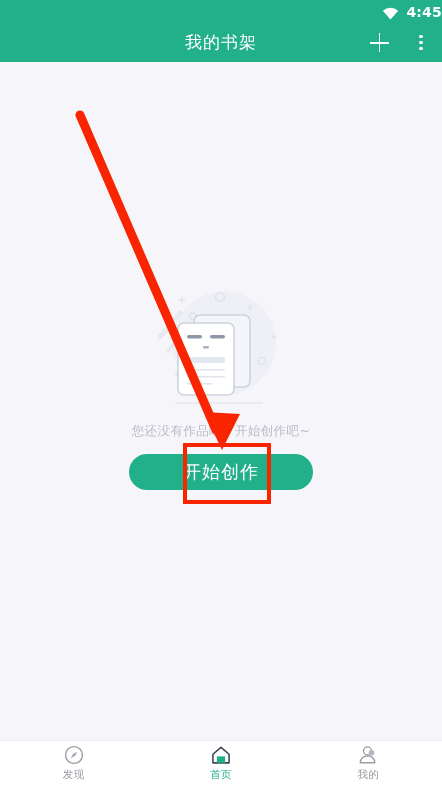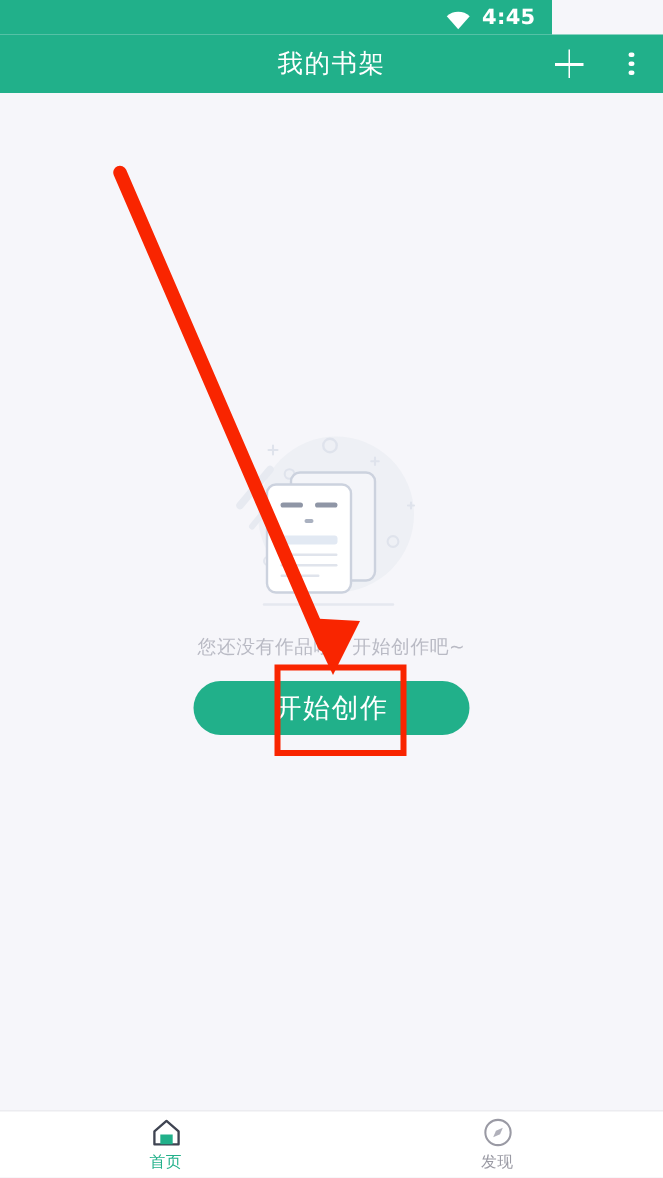--- a/index.html
+++ b/index.html
@@ -18,27 +18,26 @@
     width: 442px;
     height: 785px;
     background: #f6f6fa;
     overflow: hidden;
   }
 
   
   .status-bar {
     position: absolute;
     top: 0; left: 0;
-    width: 368px;
+    width: 442px;
     height: 23px;
     background: #21b08a;
     display: flex;
     align-items: center;
     justify-content: flex-end;
-    padding-right: 11px;
     box-sizing: border-box;
   }
   .status-right {
     display: flex;
     align-items: center;
     gap: 7px;
   }
   .wifi-icon {
     display: block;
     width: 17px;
@@ -306,36 +305,46 @@
   <div class="annotation">
     <svg width="442" height="785" viewBox="0 0 442 785">
       <path d="M80 115 L216 430" stroke="#f92500" stroke-width="9" stroke-linecap="round" fill="none"></path>
       <path d="M222 450 L204 412 L240 414 Z" fill="#f92500"></path>
     </svg>
     <div class="annot-rect"></div>
   </div>
 
   <div class="bottom-nav">
 
+    <div class="nav-item">
+      <span class="nav-icon">
+        <svg viewBox="0 0 24 24" width="22" height="22">
+          <circle cx="12" cy="12" r="9.2" fill="none" stroke="#9a9aa4" stroke-width="1.5"></circle>
+          <path d="M15.5 8.5 L10.5 10.8 L8.5 15.5 L13.5 13.2 Z" fill="#b0b0ba"></path>
+        </svg>
+      </span>
+      <span class="nav-label">发现</span>
+    </div>
+
     <div class="nav-item active">
       <span class="nav-icon">
         <svg viewBox="0 0 24 24" width="22" height="22">
           <path d="M3.2 11.2 L12 3.6 L20.8 11.2 L20.8 20.6 L3.2 20.6 Z" fill="none" stroke="#3f4452" stroke-width="1.7" stroke-linejoin="round"></path>
           <path d="M7.5 20.6 L7.5 13.5 L16.5 13.5 L16.5 20.6 Z" fill="#21b08a"></path>
         </svg>
       </span>
       <span class="nav-label">首页</span>
     </div>
 
     <div class="nav-item">
       <span class="nav-icon">
         <svg viewBox="0 0 24 24" width="22" height="22">
-          <circle cx="12" cy="12" r="9.2" fill="none" stroke="#9a9aa4" stroke-width="1.5"></circle>
-          <path d="M15.5 8.5 L10.5 10.8 L8.5 15.5 L13.5 13.2 Z" fill="#b0b0ba"></path>
+          <circle cx="11.5" cy="7.6" r="4.4" fill="none" stroke="#9a9aa4" stroke-width="1.5"></circle>
+          <path d="M3.6 20.4 C3.6 15.9 7.1 13 11.5 13 C15.9 13 19.4 15.9 19.4 20.4 Z" fill="none" stroke="#9a9aa4" stroke-width="1.5" stroke-linejoin="round"></path>
+          <circle cx="15.8" cy="9.6" r="3.1" fill="#b5b5bf"></circle>
         </svg>
       </span>
-      <span class="nav-label">发现</span>
-    </div>
-
+      <span class="nav-label">我的</span>
+    </div>
 
   </div>
 
 </div>
 
 </body></html>

